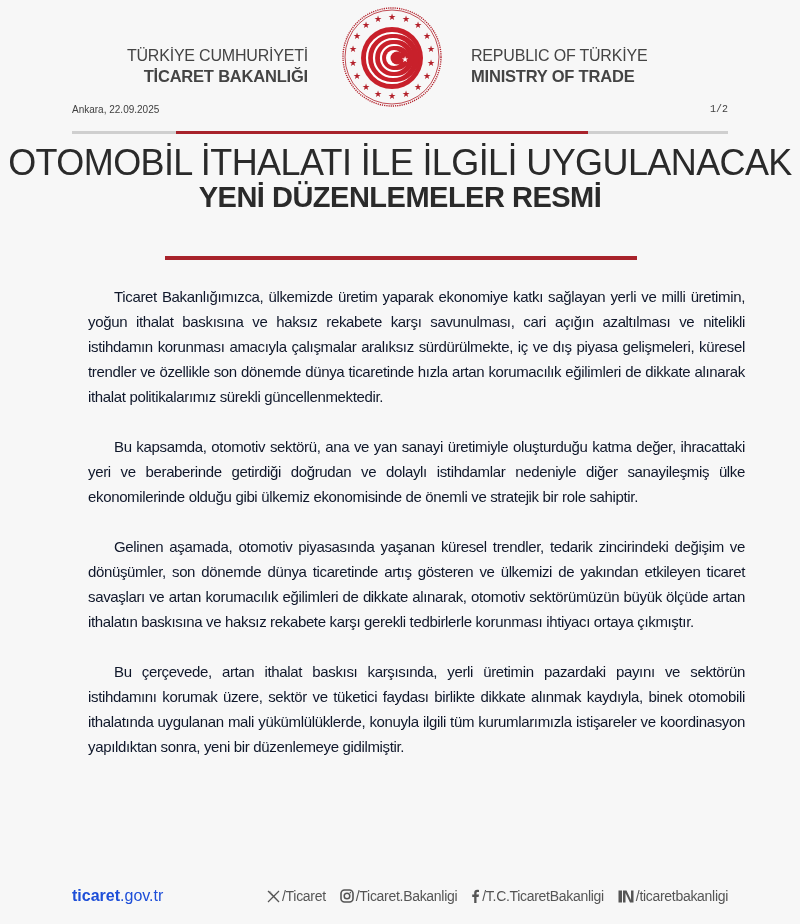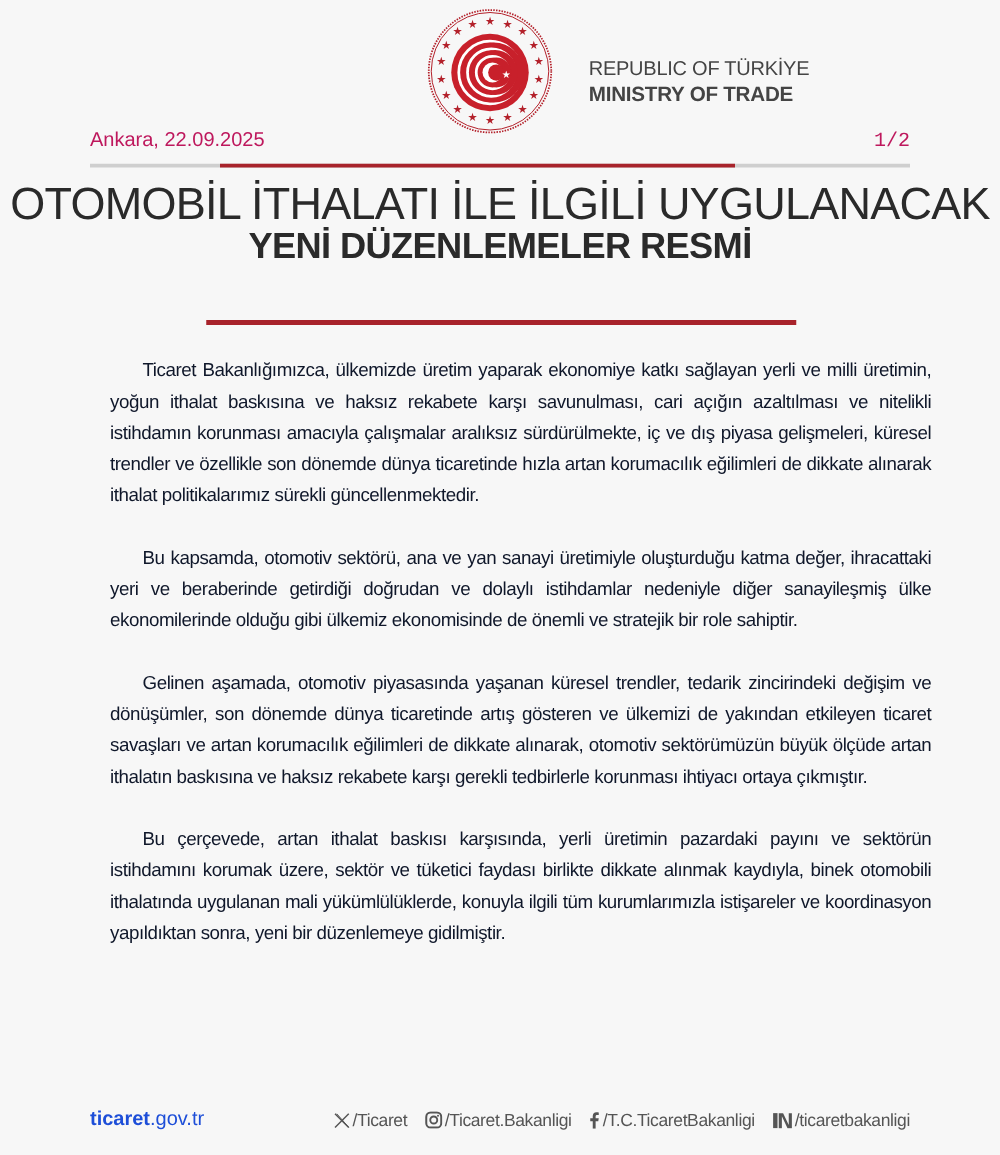--- a/index.html
+++ b/index.html
@@ -22,21 +22,21 @@
       position: absolute; left: 471px; top: 46px; text-align: left;
       color: #444; line-height: 20px;
     }
     .hdr-thin { font-size: 16px; font-weight: normal; letter-spacing: -0.2px; }
     .hdr-bold { font-size: 16.5px; font-weight: bold; letter-spacing: -0.2px; }
     .emblem {
       position: absolute; left: 341px; top: 6px; width: 102px; height: 102px;
     }
     .meta-row {
       position: absolute; top: 104px; left: 72px; width: 656px; height: 20px;
-      font-size: 16px; color: #be185d;
+      font-size: 10px; color: #404040;
     }
     .meta-date { position: absolute; left: 0; top: 0; }
     .meta-page { position: absolute; right: 0; top: 0; font-family: Liberation Mono, monospace; }
     .rule-gray {
       position: absolute; top: 131px; left: 72px; width: 656px; height: 3px;
       background: #cfcfcf;
     }
     .rule-red-top {
       position: absolute; top: 131px; left: 176px; width: 412px; height: 3px;
       background: #a8232b;
@@ -74,20 +74,22 @@
       font-size: 14px; color: #555; letter-spacing: -0.3px; text-align: right;
     }
     .social { display: flex; align-items: center; gap: 2px; }
     .social svg { display: block; }
   </style>
 </head>
 <body>
 
 <div class="header">
   <div class="hdr-left">
+    <div class="hdr-thin">TÜRKİYE CUMHURİYETİ</div>
+    <div class="hdr-bold">TİCARET BAKANLIĞI</div>
   </div>
 
   <div class="emblem">
     <svg width="102" height="102" viewBox="0 0 102 102">
 
       <circle cx="51" cy="51" r="49" fill="none" stroke="#b3202a" stroke-width="1.4" stroke-dasharray="1.2 1"></circle>
       <circle cx="51" cy="51" r="47" fill="none" stroke="#b3202a" stroke-width="0.8"></circle>
 
       <g fill="#b3202a" font-size="9" text-anchor="middle" font-family="DejaVu Sans, sans-serif">
         <text x="51" y="14">★</text>

